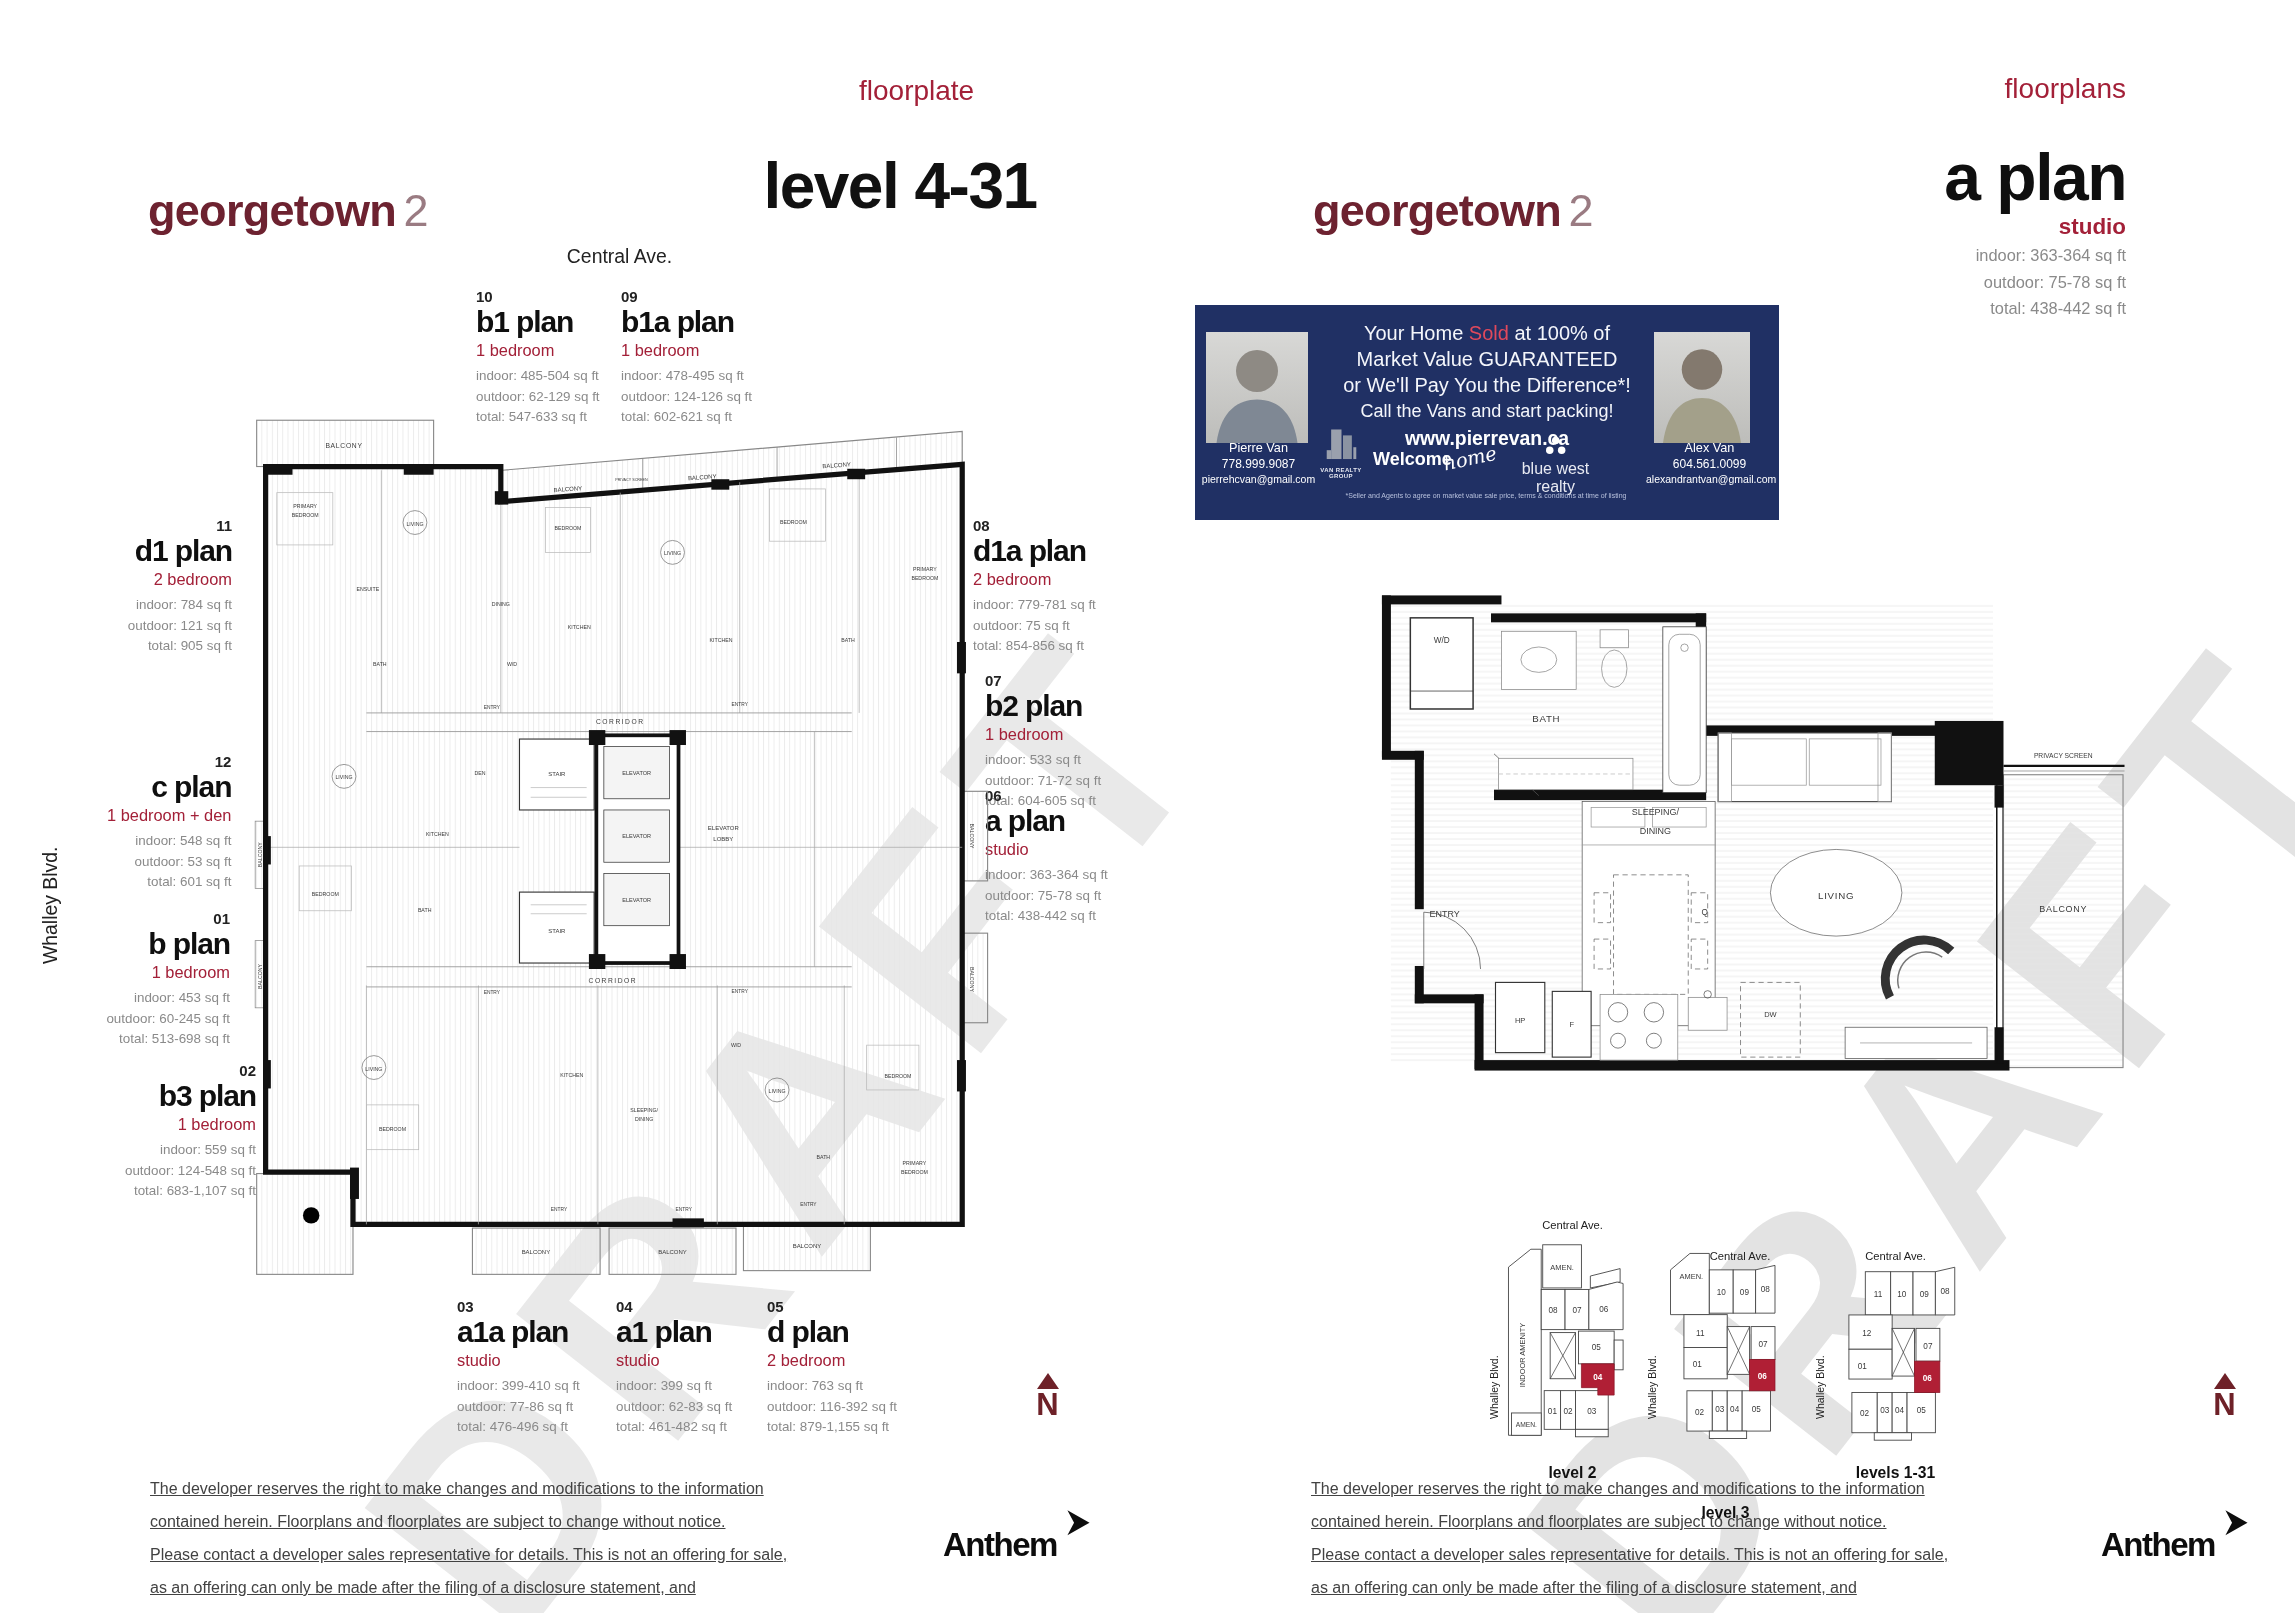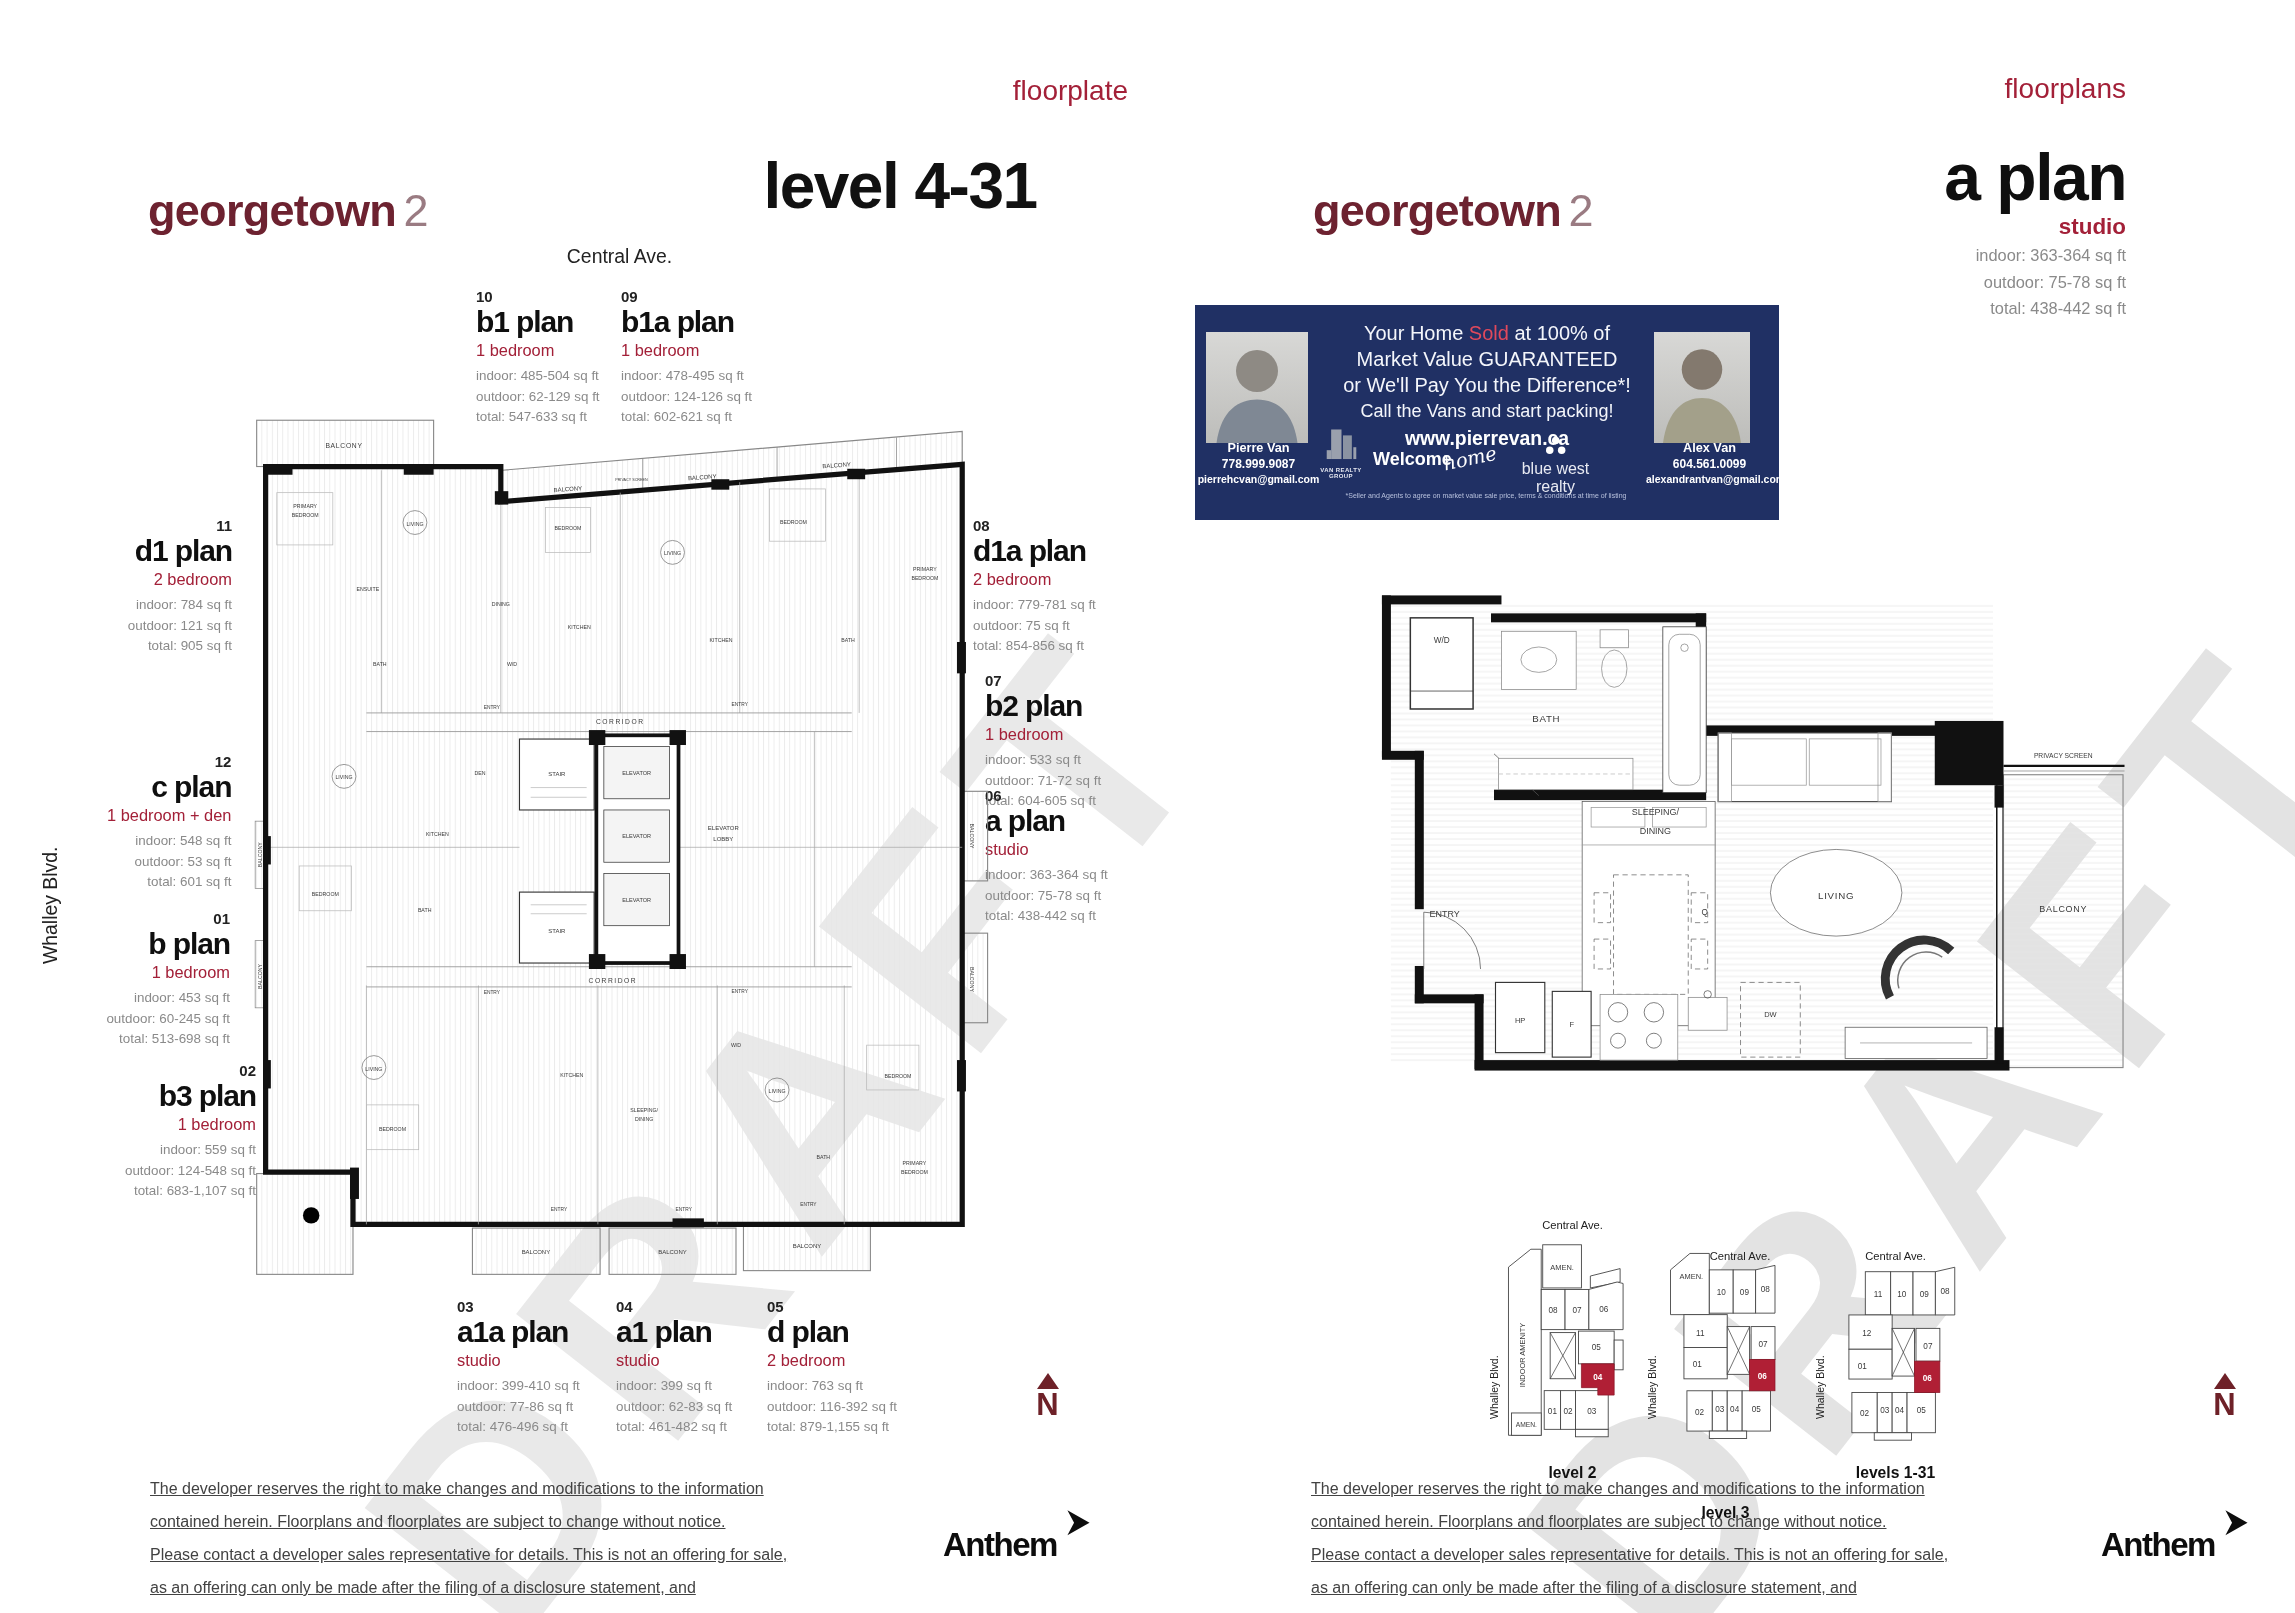--- a/index.html
+++ b/index.html
@@ -24,21 +24,21 @@
   .rp-title{font-size:66px;font-weight:bold;letter-spacing:-1.5px;color:#0f0f0f;text-align:right;}
   .rp-type{font-size:22.4px;font-weight:bold;color:#a32038;text-align:right;}
   .rp-stat{font-size:16.4px;color:#8a8a8a;line-height:1.62;text-align:right;}
   
   .banner{position:absolute;left:1195px;top:305px;width:584px;height:215px;background:#203064;overflow:hidden;}
   .b-photo{position:absolute;top:27px;width:102px;height:111px;background:linear-gradient(180deg,#d8d8d6 0%,#bdbdba 100%);}
   .b-headline{position:absolute;left:127px;top:15px;width:330px;text-align:center;color:#f4f6fb;font-size:20px;line-height:26px;}
   .b-sold{color:#e0495c;}
   .b-call{position:absolute;left:127px;top:96px;width:330px;text-align:center;color:#f4f6fb;font-size:18px;}
   .b-www{position:absolute;left:127px;top:122px;width:330px;text-align:center;color:#ffffff;font-size:19.4px;font-weight:bold;}
-  .b-contact{position:absolute;top:136px;width:127px;text-align:center;color:#ffffff;font-weight:bold;}
+  .b-contact{position:absolute;top:136px;width:127px;text-align:center;color:#ffffff;}
   .b-name{font-size:12.7px;margin-bottom:2.2px;}
   .b-phone{font-size:12px;margin-bottom:2.2px;}
   .b-email{font-size:10.5px;}
   .b-script{position:absolute;left:178px;top:142px;width:127px;color:#fff;}
   .b-script .w1{font-size:18px;font-weight:bold;}
   .b-script .w2{font-family:"DejaVu Serif","Liberation Serif",serif;font-style:italic;font-size:19.4px;
                 display:inline-block;transform:rotate(-12deg);margin-left:-9px;}
   .b-vanlogo{position:absolute;left:114px;top:123px;width:64px;text-align:center;}
   .b-vanlogo .cap{font-size:6px;font-weight:bold;color:#e8eaf2;letter-spacing:0.4px;margin-top:1.5px;}
   .b-bwr{position:absolute;left:312px;top:131px;width:97px;text-align:center;color:#e8eaf2;}
@@ -58,21 +58,21 @@
   .anthem .word{font-size:33px;font-weight:bold;letter-spacing:-1.5px;color:#0d0d0d;margin-top:44px;}
   
   .north{position:absolute;width:45px;text-align:center;}
   .north .tri{width:0;height:0;border-left:11.2px solid transparent;border-right:11.2px solid transparent;
               border-bottom:16.4px solid #6e2128;margin:0 auto;}
   .north .n{font-size:31px;font-weight:bold;color:#6e2128;line-height:1.05;}
 </style>
 </head>
 <body>
 
-<div class="abs corner-label" style="left:859px;top:75px;width:269px;text-align:right;">floorplate</div>
+<div class="abs corner-label" style="left:859px;top:75px;width:269px;text-align:left;">floorplate</div>
 
 <div class="abs project" style="left:148px;top:185px;">
   <span>georgetown</span><span class="num">2</span>
 </div>
 
 <div class="abs big-title" style="left:732px;top:149px;width:336px;text-align:center;font-size:64px;">level 4-31</div>
 
 <div class="abs street" style="left:545px;top:245px;width:149px;text-align:center;">Central Ave.</div>
 
 <div class="abs street-v" style="left:39px;top:792px;height:172px;">Whalley Blvd.</div>

